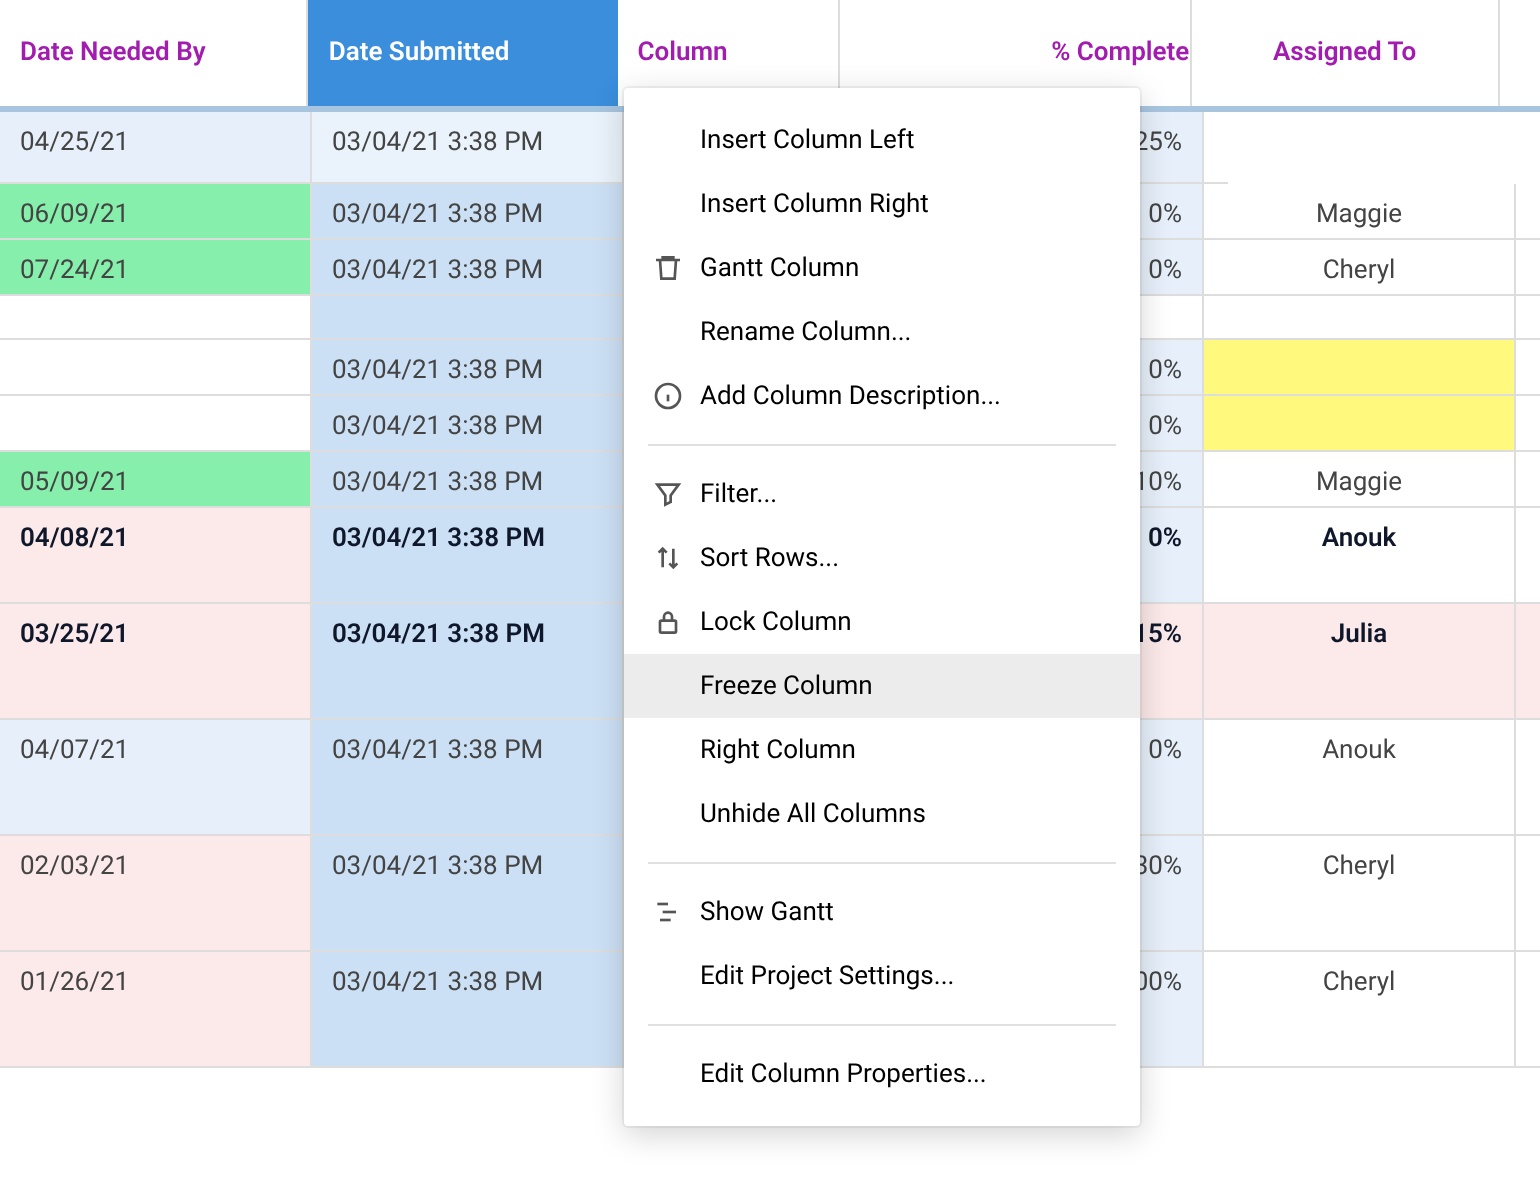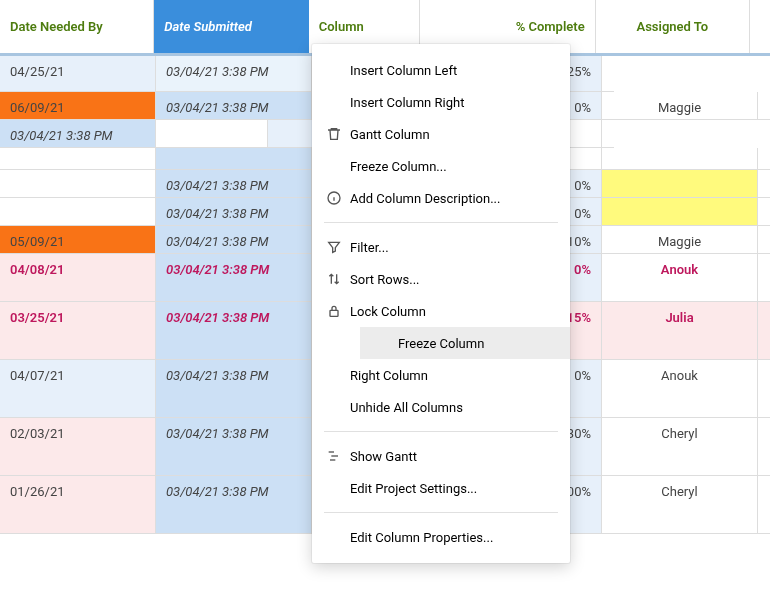--- a/index.html
+++ b/index.html
@@ -19,33 +19,33 @@
       display: flex;
       height: 56px;
       border-bottom: 3px solid #a8c5e0;
     }
     .header-cell {
       display: flex;
       align-items: center;
       padding: 0 10px;
       font-weight: 600;
       font-size: 13px;
-      color: #4d7c0f;
+      color: #a21caf;
       border-right: 1px solid #ddd;
       background: #fff;
     }
     .header-cell.selected {
       background: #3a8edc;
       color: #fff;
       border-right: 1px solid #3a8edc;
     }
     .col-date-needed { width: 156px; justify-content: flex-start;}
-    .col-date-submitted { width: 156px; justify-content: flex-start; font-style: italic;}
+    .col-date-submitted { width: 156px; justify-content: flex-start;}
     .col-status { width: 112px; justify-content: flex-start;}
-    .col-complete { width: 178px; justify-content: flex-end; padding-right: 10px;}
+    .col-complete { width: 178px; justify-content: flex-end; padding-right: 0;}
     .col-assigned { width: 156px; justify-content: center;}
     .col-extra { width: 12px; border-right: none;}
     .data-row {
       display: flex;
       height: 36px;
     }
     .data-row.tall { height: 58px; }
     .cell {
       display: flex;
       align-items: flex-start;
@@ -58,25 +58,25 @@
       white-space: nowrap;
       overflow: hidden;
     }
     .cell.right { justify-content: flex-end; }
     .cell.selected-col {
       background: #cce0f5;
     }
     .cell.selected-col.first {
       background: #eaf3fb;
     }
-    .cell.green-bg { background: #f97316; }
+    .cell.green-bg { background: #86efac; }
     .cell.pink-bg { background: #fce9ea; }
     .cell.blue-bg { background: #e7f0fa; }
     .cell.yellow-bg { background: #fffa7d; }
-    .cell.red-text { color: #be185d; }
+    .cell.red-text { color: #0f172a; }
     .col-extra.cell { padding: 0; border-right: none;}
     
     .context-menu {
       position: absolute;
       top: 44px;
       left: 312px;
       width: 258px;
       background: #fff;
       border-radius: 2px;
       box-shadow: 0 4px 16px rgba(0,0,0,0.18), 0 0 0 1px rgba(0,0,0,0.05);
@@ -87,21 +87,20 @@
       display: flex;
       align-items: center;
       height: 32px;
       padding: 0 14px 0 14px;
       cursor: pointer;
       color: #000000;
       font-size: 13px;
     }
     .menu-item:hover, .menu-item.hovered {
       background: #ececec;
-      margin-left: 48px;
     }
     .menu-icon {
       width: 24px;
       display: flex;
       align-items: center;
       justify-content: flex-start;
       color: #555;
     }
     .menu-icon svg { width: 16px; height: 16px; }
     .menu-label { flex: 1; }
@@ -135,20 +134,21 @@
   <div class="data-row" style="height:28px">
     <div class="cell col-date-needed green-bg">06/09/21</div>
     <div class="cell col-date-submitted selected-col">03/04/21 3:38 PM</div>
     <div class="cell col-status"></div>
     <div class="cell col-complete right blue-bg">0%</div>
     <div class="cell col-assigned">Maggie</div>
     <div class="cell col-extra"></div>
   </div>
 
   <div class="data-row" style="height:28px">
+    <div class="cell col-date-needed green-bg">07/24/21</div>
     <div class="cell col-date-submitted selected-col">03/04/21 3:38 PM</div>
     <div class="cell col-status"></div>
     <div class="cell col-complete right blue-bg">0%</div>
     <div class="cell col-assigned">Cheryl</div>
     <div class="cell col-extra"></div>
   </div>
 
   <div class="data-row" style="height:22px">
     <div class="cell col-date-needed"></div>
     <div class="cell col-date-submitted selected-col"></div>
@@ -243,21 +243,21 @@
   <div class="menu-item">
     <span class="menu-icon">
       <svg viewBox="0 0 24 24" fill="none" stroke="currentColor" stroke-width="2">
           <path d="M3 6h18M8 6V4h8v2M6 6l1 14h10l1-14"></path>
         </svg>
     </span>
     <span class="menu-label">Gantt Column</span>
   </div>
   <div class="menu-item">
     <span class="menu-icon"></span>
-    <span class="menu-label">Freeze Column...</span>
+    <span class="menu-label">Rename Column...</span>
   </div>
   <div class="menu-item">
     <span class="menu-icon">
       <svg viewBox="0 0 24 24" fill="none" stroke="currentColor" stroke-width="2">
           <circle cx="12" cy="12" r="9"></circle>
           <line x1="12" y1="8" x2="12" y2="8"></line>
           <line x1="12" y1="11" x2="12" y2="16"></line>
         </svg>
     </span>
     <span class="menu-label">Add Column Description...</span>

